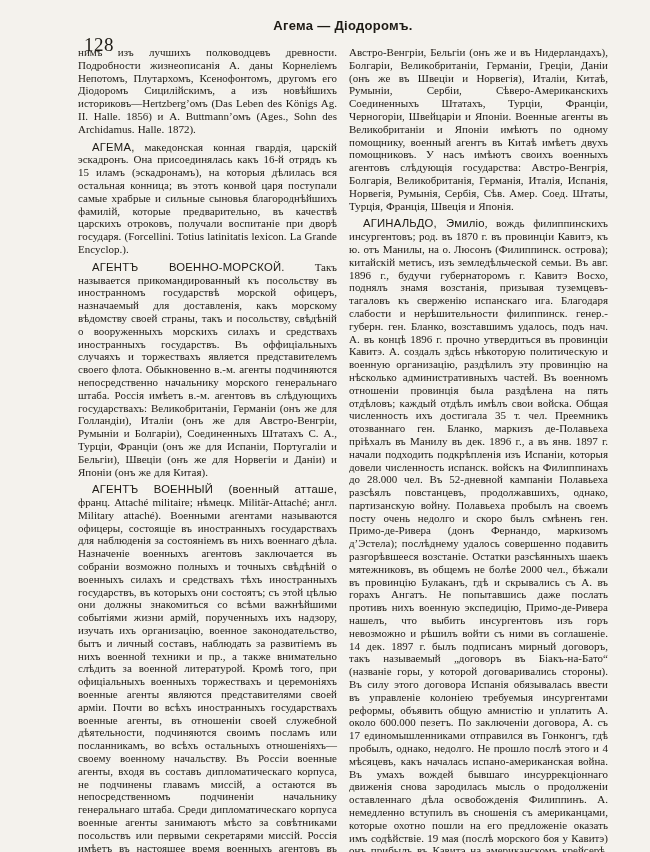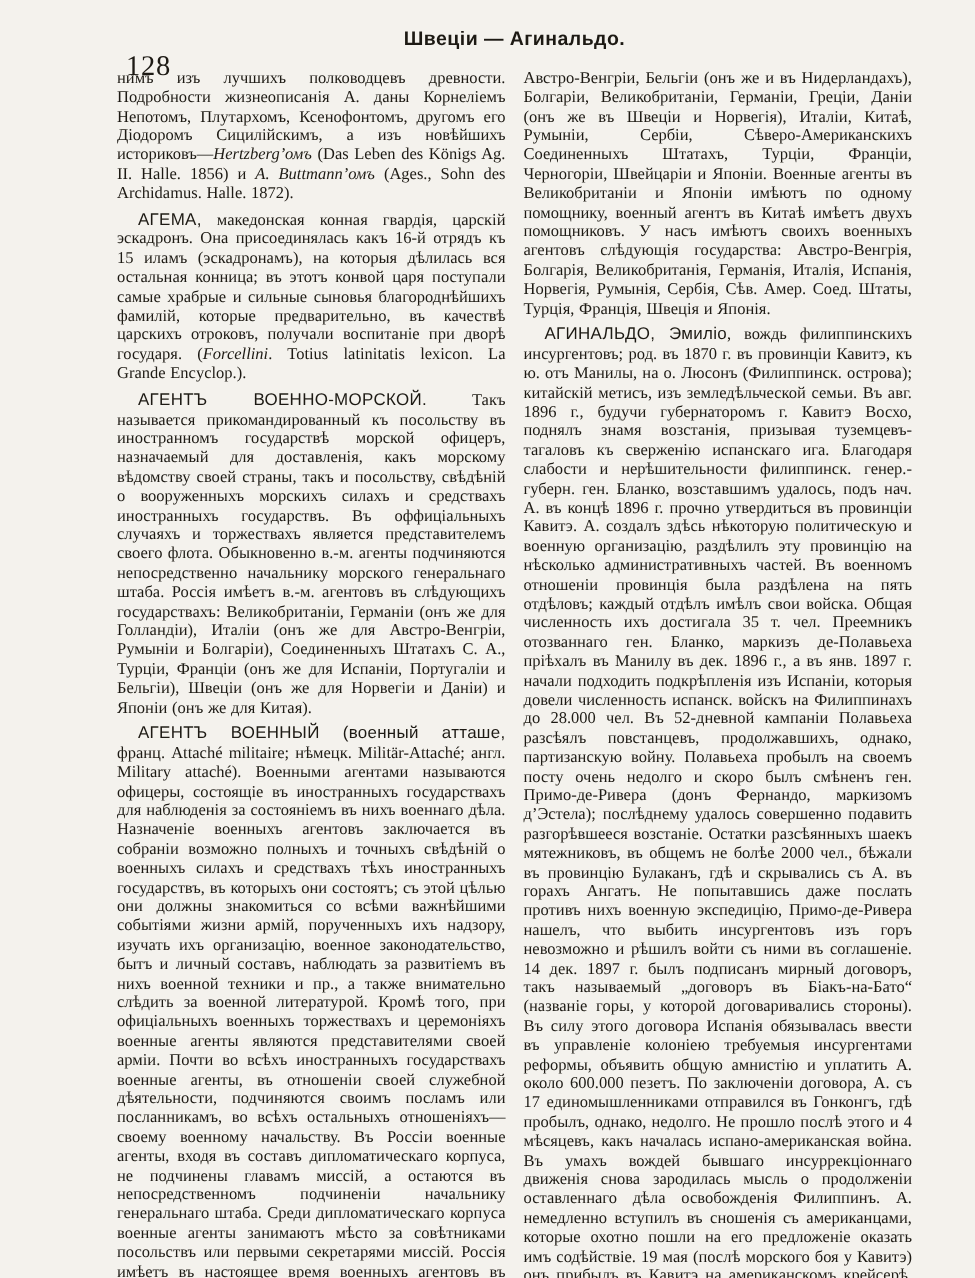--- a/index.html
+++ b/index.html
@@ -54,30 +54,30 @@
   }
   .col p { text-indent: 14px; }
   .col p.noindent { text-indent: 0; }
   .col p.entry { margin-top: 5px; }
   .hw {
     font-family: "Liberation Sans", "DejaVu Sans", sans-serif;
     font-weight: normal;
     font-size: 11.3px;
     letter-spacing: 0.2px;
   }
-  .it { font-style: italic; }
+  .it { }
 </style>
 </head>
 <body>
 
 <div class="sheet">
 
   <div class="page-header">
     <span class="page-number">128</span>
-    <span class="running-title">Швеціи — Агинальдо.</span>
+    <span class="running-title">Агема — Діодоромъ.</span>
   </div>
 
   <div class="columns">
 
     <div class="col">
 
       <p class="noindent"><span>нимъ изъ лучшихъ полководцевъ древности. Подробности жизнеописанія А. даны Корнеліемъ Непотомъ, Плутархомъ, Ксенофонтомъ, другомъ его Діодоромъ Сицилійскимъ, а изъ новѣйшихъ историковъ—</span><span class="it">Hertzberg’омъ</span><span> (Das Leben des Königs Ag. II. Halle. 1856) и </span><span class="it">A. Buttmann’омъ</span><span> (Ages., Sohn des Archidamus. Halle. 1872).</span></p>
 
       <p class="entry"><span class="hw">АГЕМА,</span><span> македонская конная гвардія, царскій эскадронъ. Она присоединялась какъ 16-й отрядъ къ 15 иламъ (эскадронамъ), на которыя дѣлилась вся остальная конница; въ этотъ конвой царя поступали самые храбрые и сильные сыновья благороднѣйшихъ фамилій, которые предварительно, въ качествѣ царскихъ отроковъ, получали воспитаніе при дворѣ государя. (</span><span class="it">Forcellini</span><span>. Totius latinitatis lexicon. La Grande Encyclop.).</span></p>
 

